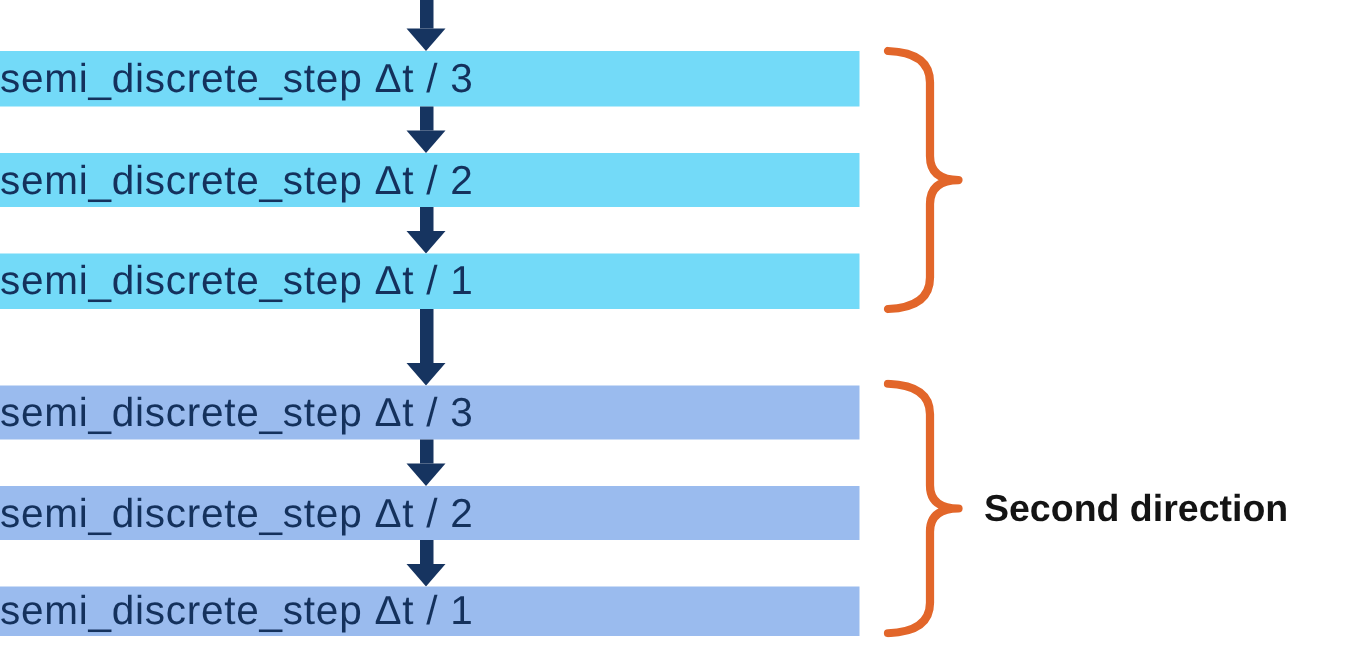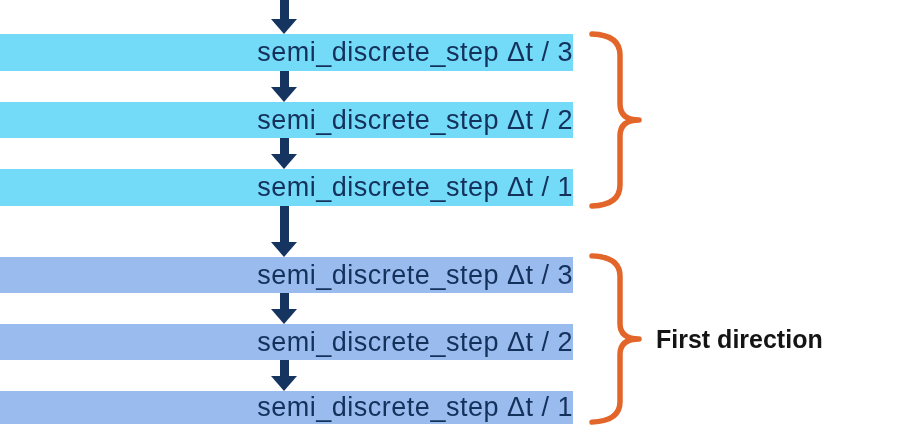--- a/index.html
+++ b/index.html
@@ -16,21 +16,21 @@
     font-family: "Liberation Sans", sans-serif;
   }
 
   
   .bar {
     position: absolute;
     left: 0;
     width: 573px;
     display: flex;
     align-items: center;
-    justify-content: flex-end;
+    justify-content: flex-start;
   }
   .bar span {
     font-size: 27px;
     color: var(--bar-text, #163460);
     white-space: nowrap;
     letter-spacing: 0.5px;
   }
   .bar.cyan { background: var(--cyan, #73DAF8); }
   .bar.blue { background: var(--blue, #9ABBEE); }
   .b1 { top: 34px;  height: 37px; }
@@ -150,15 +150,15 @@
     <span>semi_discrete_step Δt / 1</span>
   </div>
 
   <svg class="brace br1" viewBox="0 0 54 178" preserveAspectRatio="none" aria-hidden="true">
     <path d="M4,3 Q32,4 32,24 L32,73 Q32,89 51,89 Q32,89 32,105 L32,154 Q32,174 4,175"></path>
   </svg>
   <svg class="brace br2" viewBox="0 0 54 178" preserveAspectRatio="none" aria-hidden="true">
     <path d="M4,3 Q32,4 32,24 L32,73 Q32,89 51,89 Q32,89 32,105 L32,154 Q32,174 4,175"></path>
   </svg>
 
-  <div class="dir-label l2">First direction</div>
+  <div class="dir-label l2">Second direction</div>
 
 </div>
 
 </body></html>

